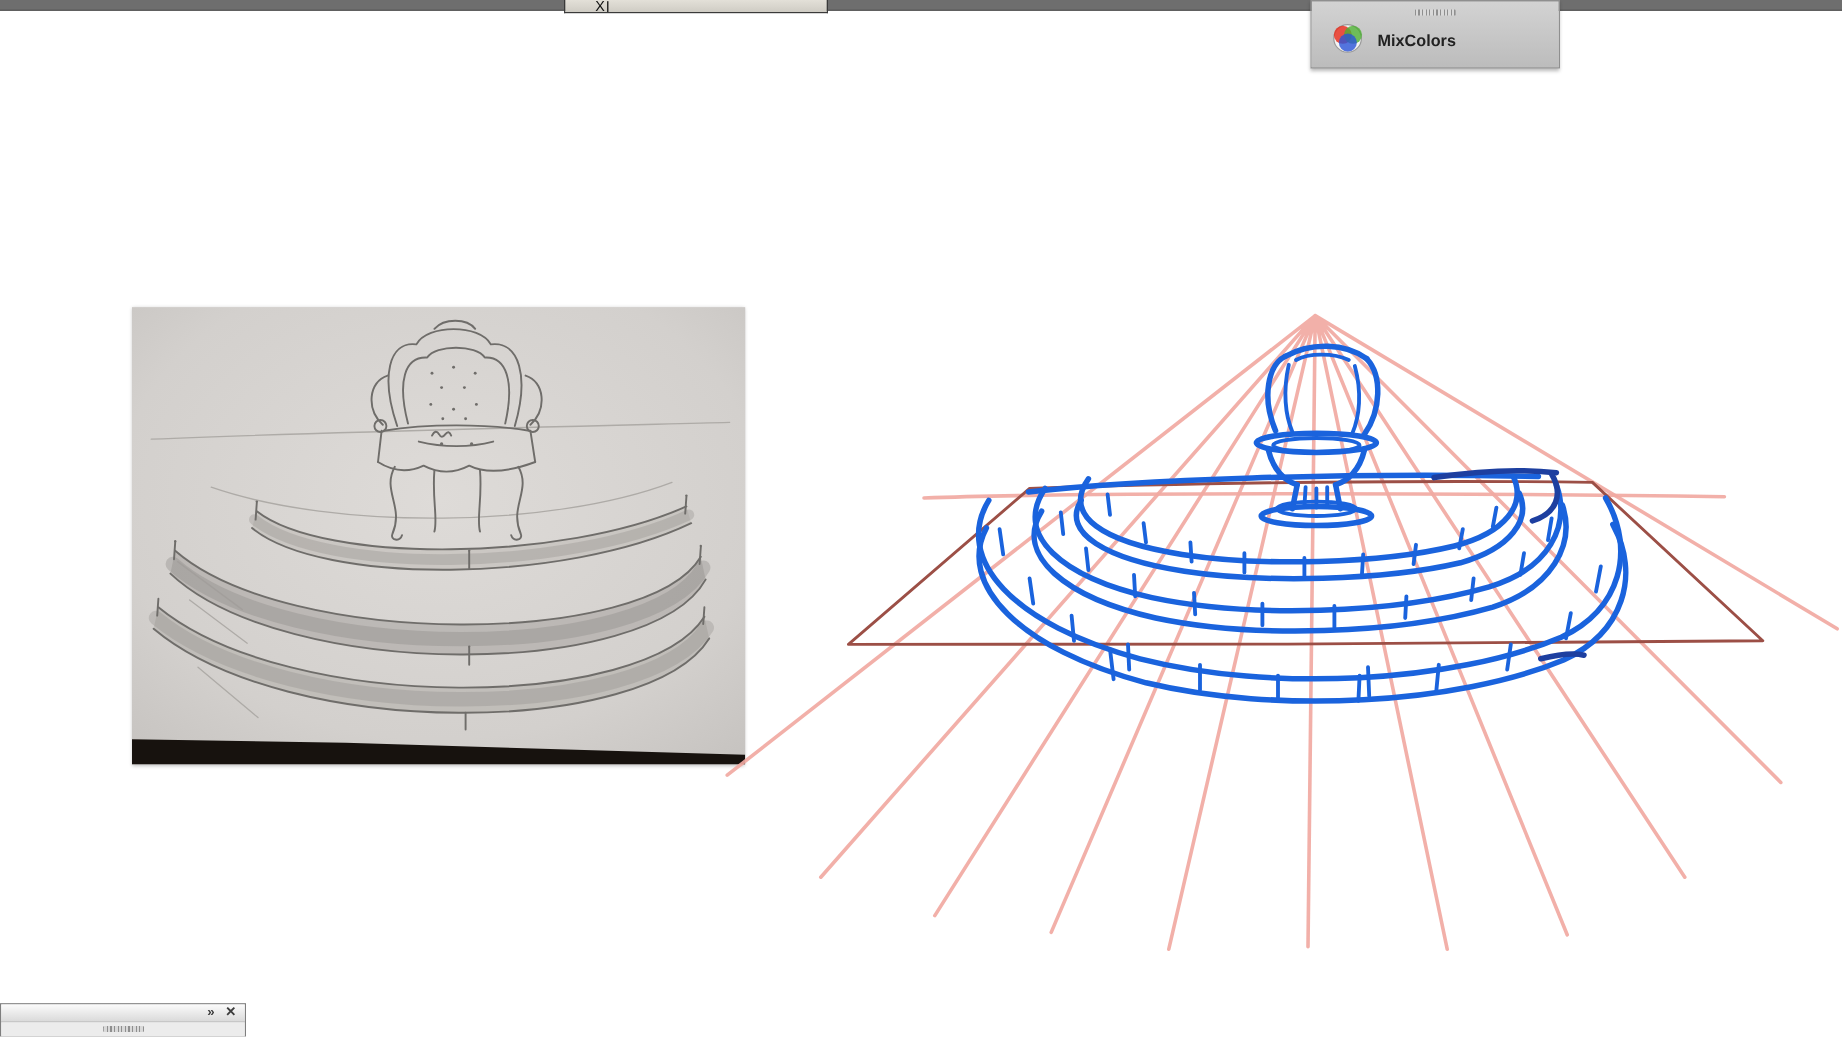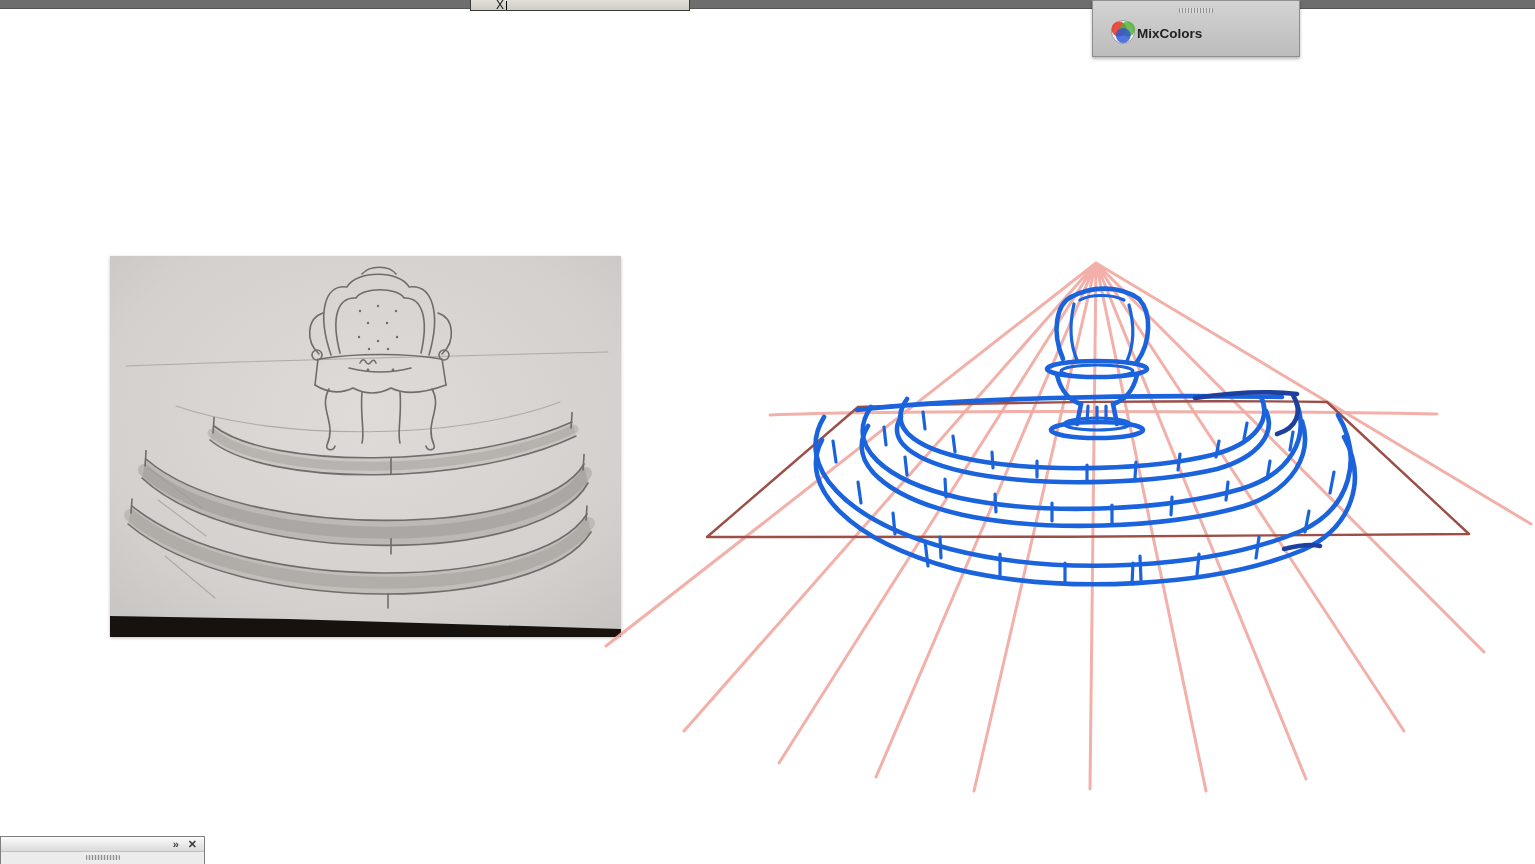--- a/index.html
+++ b/index.html
@@ -50,21 +50,21 @@
     background:linear-gradient(#d3d3d3,#bcbcbc);
     border:1px solid #8f8f8f;box-sizing:border-box;
     box-shadow:0 2px 3px rgba(0,0,0,.28);
   }
   .grip{
     height:5px;width:34px;
     background:repeating-linear-gradient(90deg,#8f8f8f 0 1px,#d9d9d9 1px 3px);
     border-radius:1px;
   }
   .mixgrip{margin:7px auto 0 auto;}
-  .mixrow{display:flex;align-items:center;padding:6px 10px 0 16px;cursor:pointer;}
+  .mixrow{display:flex;align-items:center;gap:11px;padding:6px 10px 0 16px;cursor:pointer;}
   .mixlabel{font-size:13.5px;font-weight:bold;color:#222;}
   
   .minipanel{
     position:absolute;left:0;top:836px;width:205px;height:28px;
     border:1px solid #7e7e7e;box-sizing:border-box;background:#e8e8e8;
   }
   .mini-title{
     height:15px;background:linear-gradient(#fbfbfb,#dadada);
     border-bottom:1px solid #c0c0c0;
     display:flex;justify-content:flex-end;align-items:center;gap:9px;

